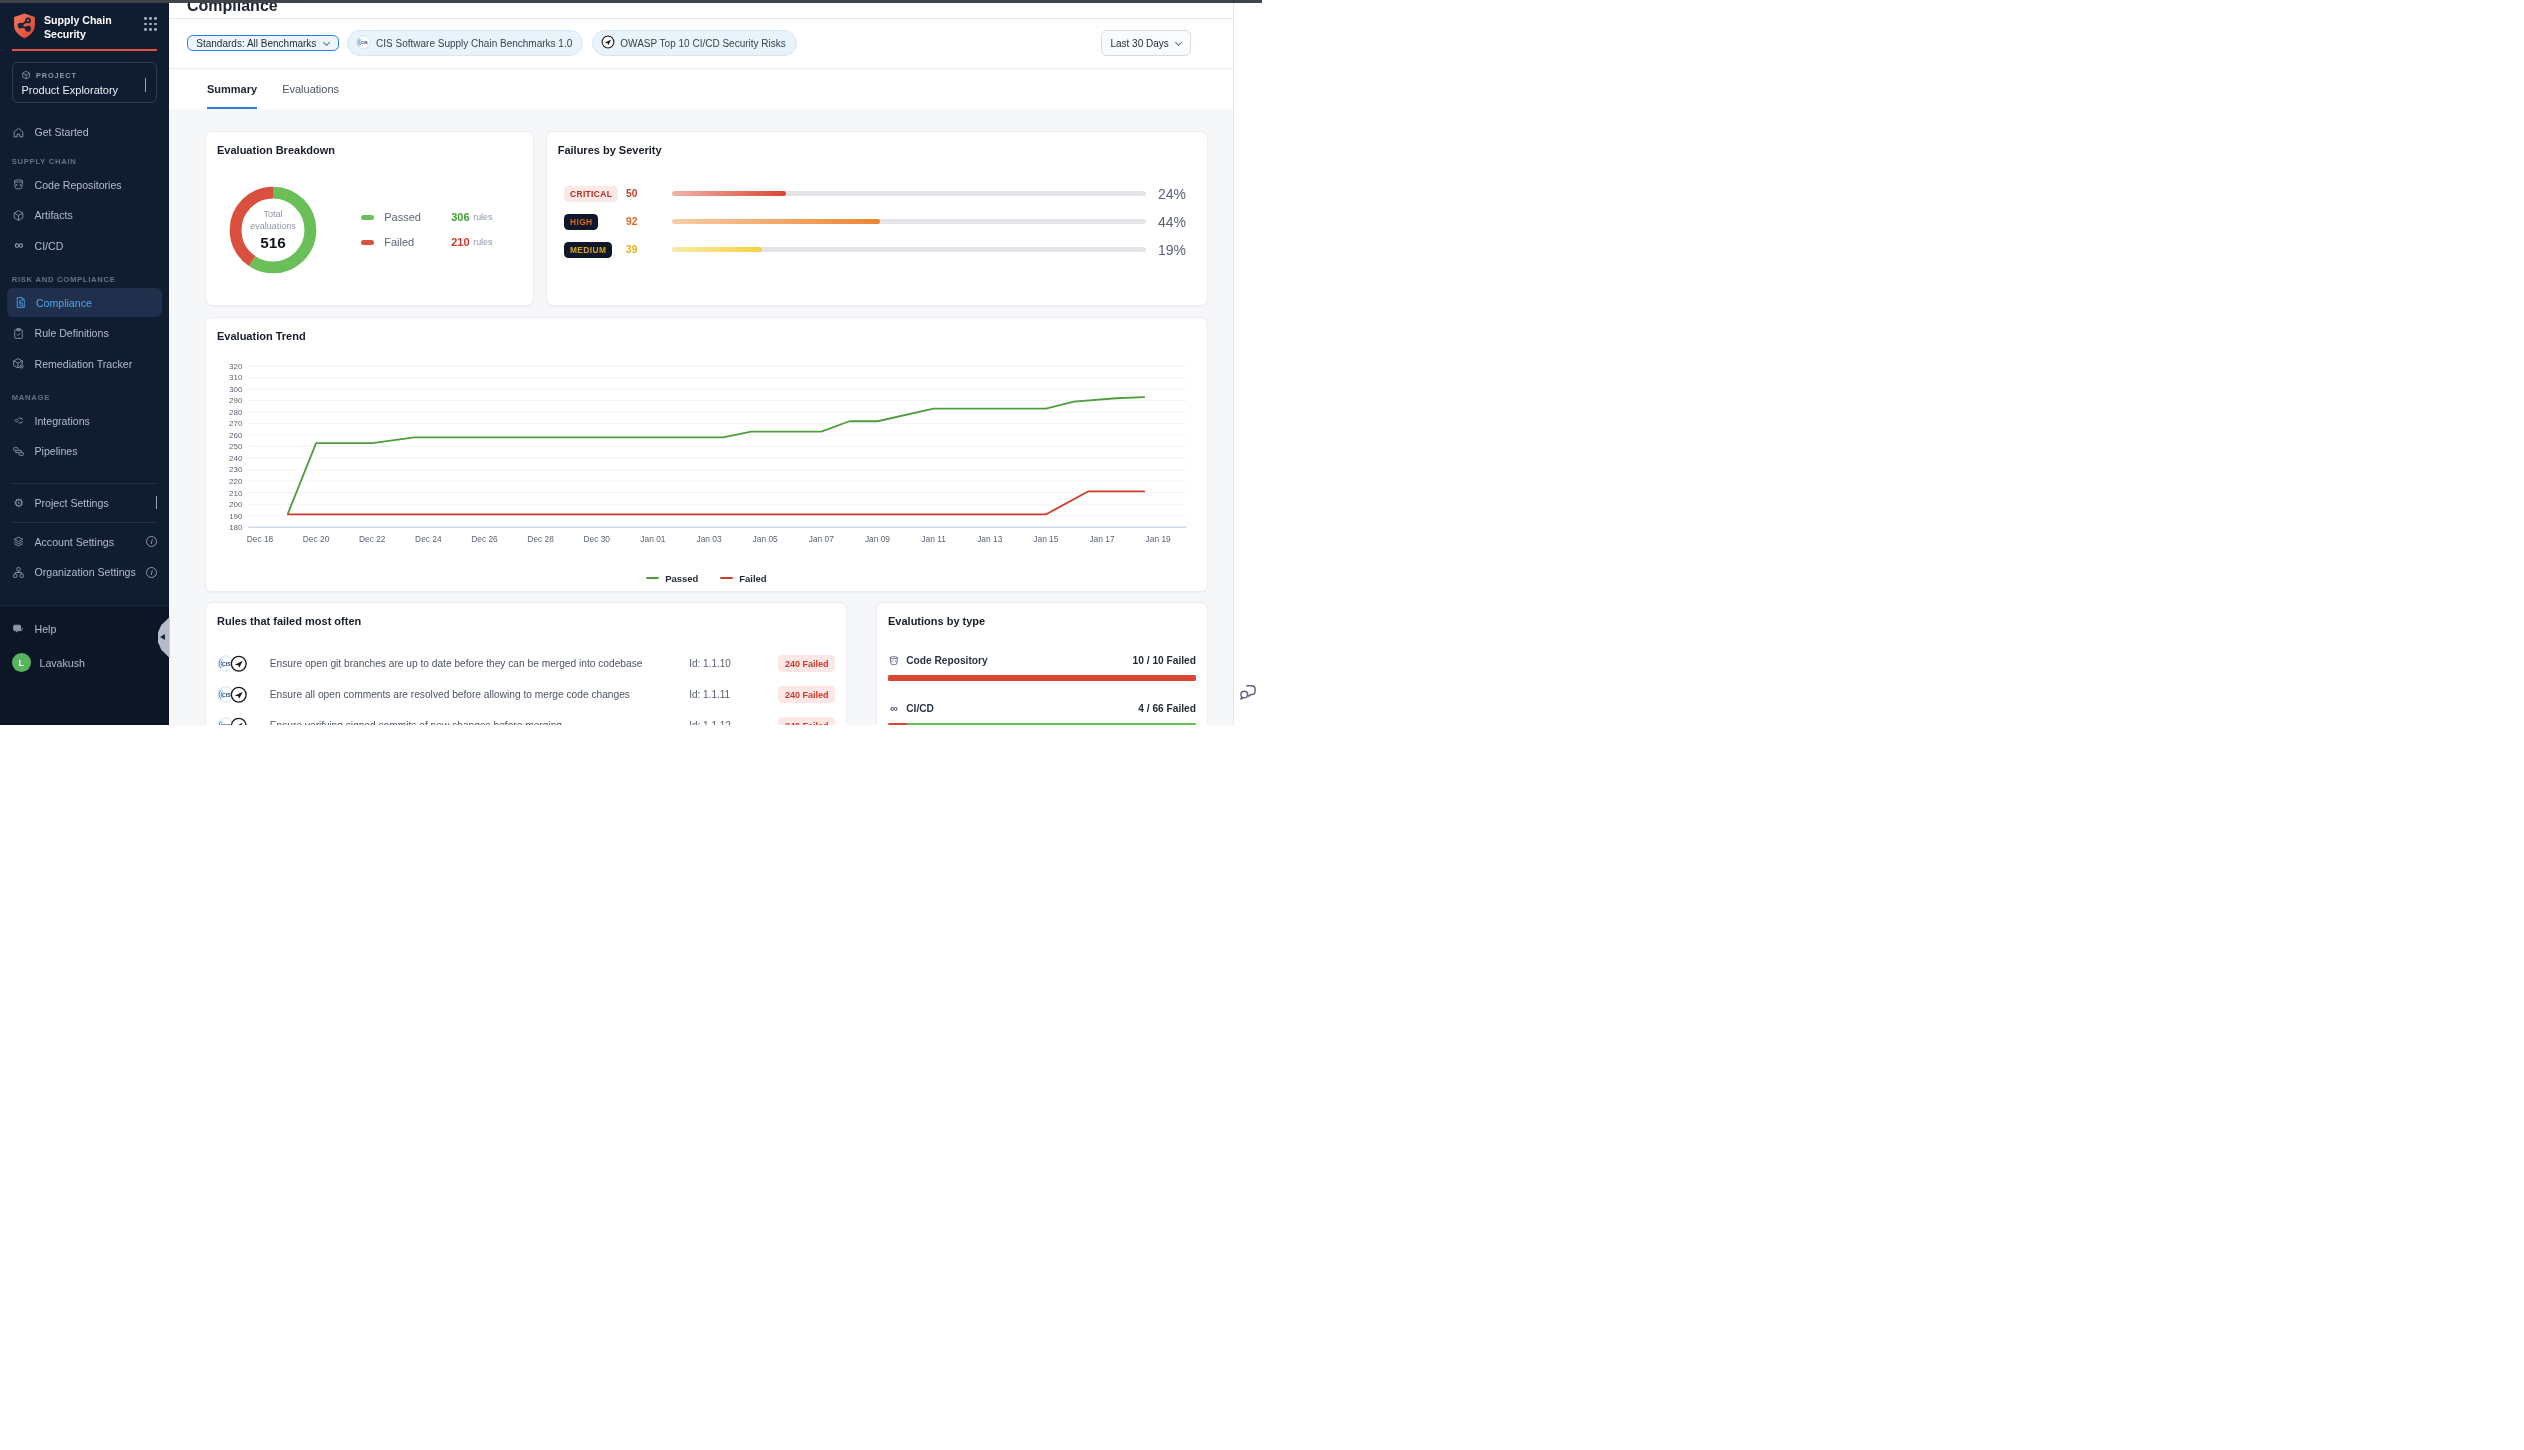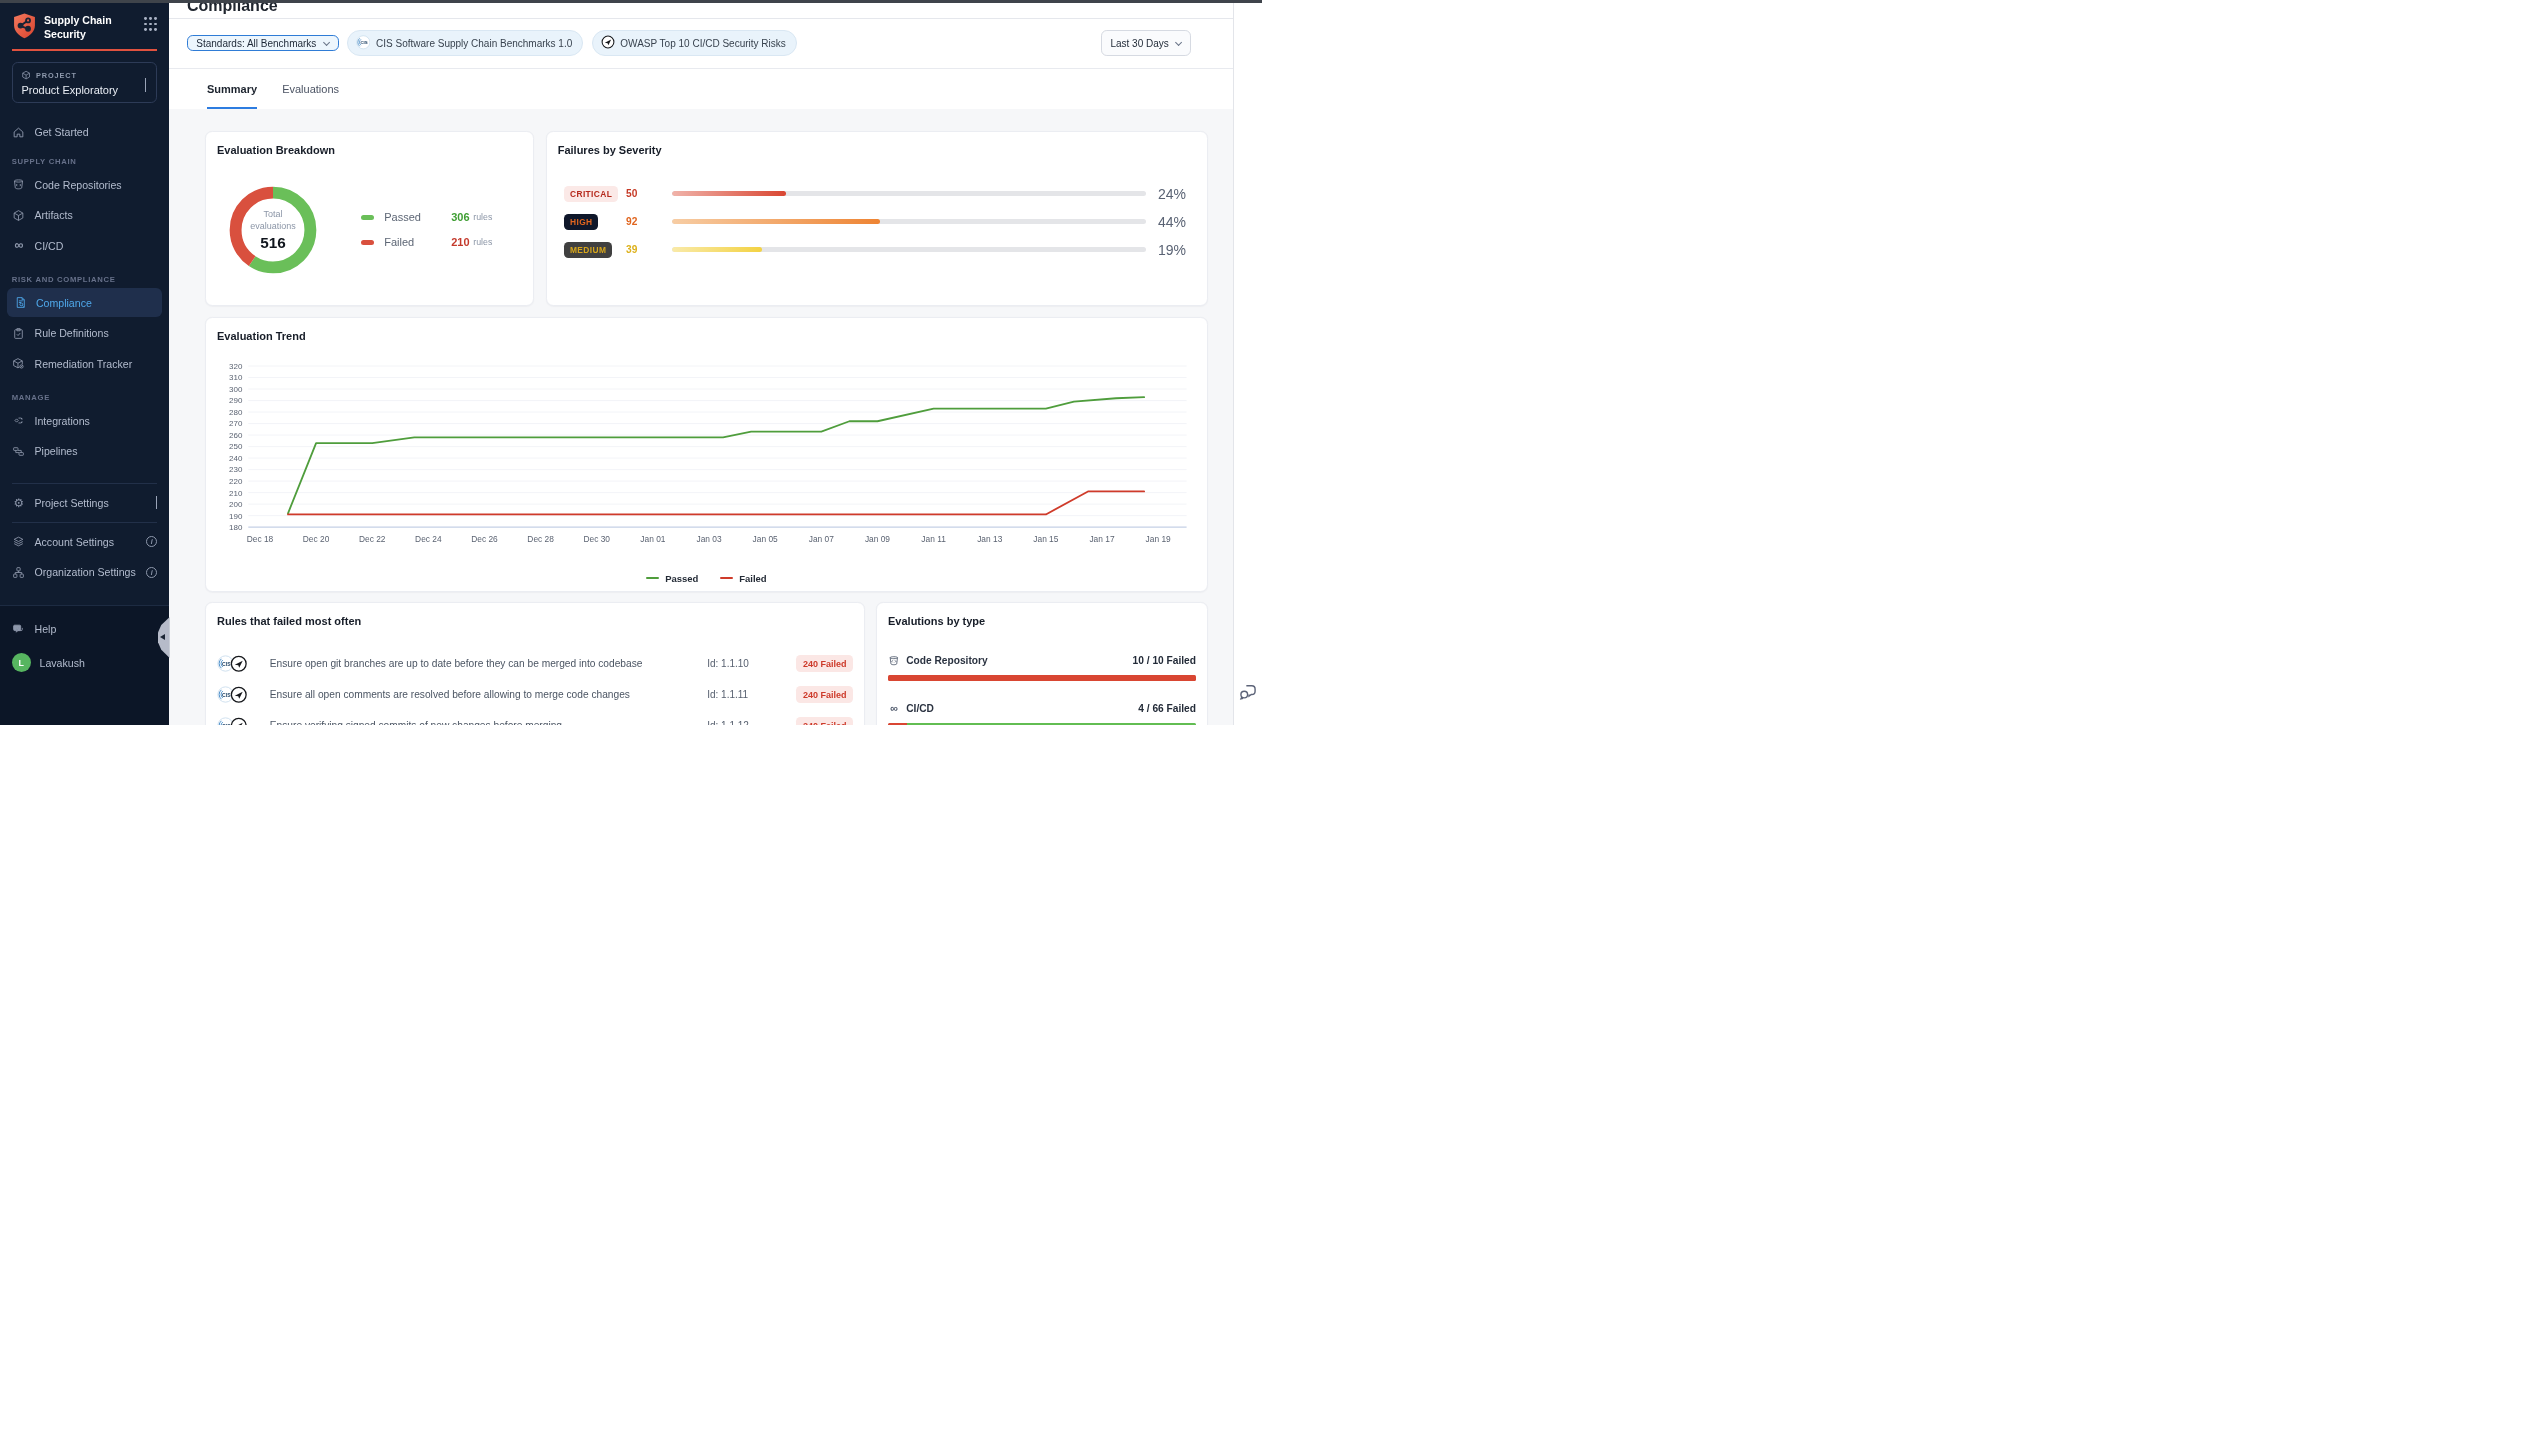--- a/index.html
+++ b/index.html
@@ -67,32 +67,32 @@
 
   .card-severity { flex:1; }
   .sev-rows { position:absolute; top:48px; left:17.5px; right:17.5px; }
   .sev-row { height:28px; display:grid; grid-template-columns:53px 37px 1fr 35px; align-items:center; gap:8.8px; }
   .sev-badge { justify-self:start; font-size:8.4px; font-weight:700; letter-spacing:0.4px; padding:2.9px 5.8px; border-radius:4.4px; }
   .sev-count { font-size:10.2px; font-weight:700; }
   .sev-track { height:5.1px; background:#e4e5e8; border-radius:2.9px; overflow:hidden; }
   .sev-fill { height:100%; border-radius:2.9px; }
   .r-critical .sev-badge { color:#b5281b; background:#fbe9e7; } .r-critical .sev-count { color:#c63a26; } .r-critical .sev-fill { background:linear-gradient(90deg,#f0b3aa,#d94632); }
   .r-high .sev-badge { color:#e0651f; background:#0f172a; } .r-high .sev-count { color:#e0651f; } .r-high .sev-fill { background:linear-gradient(90deg,#f7cda4,#ee8433); }
-  .r-medium .sev-badge { color:#d7a61b; background:#404040; } .r-medium .sev-count { color:#ddb11c; } .r-medium .sev-fill { background:linear-gradient(90deg,#f9eaa9,#f3d243); }
+  .r-medium .sev-badge { color:#d7a61b; background:#0f172a; } .r-medium .sev-count { color:#ddb11c; } .r-medium .sev-fill { background:linear-gradient(90deg,#f9eaa9,#f3d243); }
   .r-low .sev-badge { color:#6b54c1; background:#e4e4ed; } .r-low .sev-count { color:#7a5ad0; } .r-low .sev-fill { background:linear-gradient(90deg,#c8b6f3,#7b4de2); }
   .sev-pct { font-size:14px; color:#5a6374; text-align:center; }
 
   .card-trend { margin-top:11px; height:275px; }
   .trend-svg { position:absolute; left:0; top:29px; width:100%; height:205px; }
   .trend-legend { position:absolute; bottom:7.3px; left:0; right:0; display:flex; justify-content:center; gap:22px; }
   .tl-item { display:flex; align-items:center; }
   .tl-dash { width:13px; height:2.2px; border-radius:1.5px; }
   .tl-lbl { margin-left:5.8px; font-size:9.5px; font-weight:700; color:#242b36; }
 
-  .row3 { margin-top:10.2px; display:flex; gap:11px; height:183px; }
+  .row3 { margin-top:10.2px; display:flex; gap:29px; height:183px; }
   .card-rules { flex:1; }
   .rule-rows { position:absolute; top:45px; left:11px; right:11px; }
   .rule-row { height:31px; display:grid; grid-template-columns:47px 1fr 70px 70px; align-items:center; gap:5.8px; cursor:pointer; }
   .rule-icons { display:flex; align-items:center; }
   .rule-icons .ow { margin-left:-4.4px; }
   .rule-text { font-size:10.2px; color:#4b5563; white-space:nowrap; overflow:hidden; text-overflow:ellipsis; }
   .rule-id { font-size:10px; color:#57606f; }
   .rule-badge { justify-self:end; background:#fbe7e5; color:#cd3a2a; font-size:9px; font-weight:700; padding:3.7px 6.6px; border-radius:4.4px; }
 
   .card-evals { width:332px; flex-shrink:0; }

